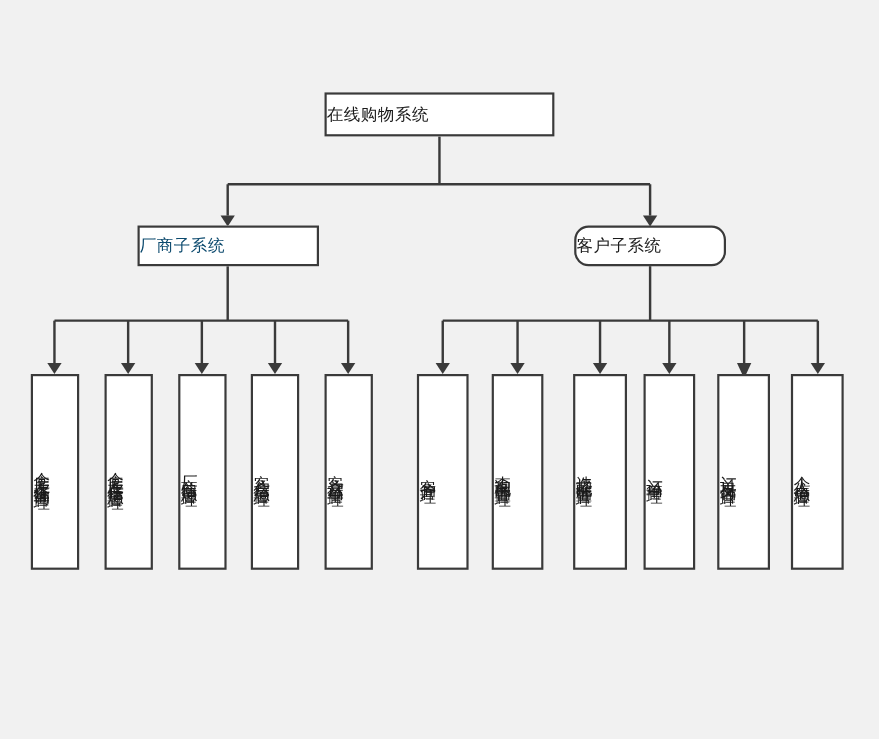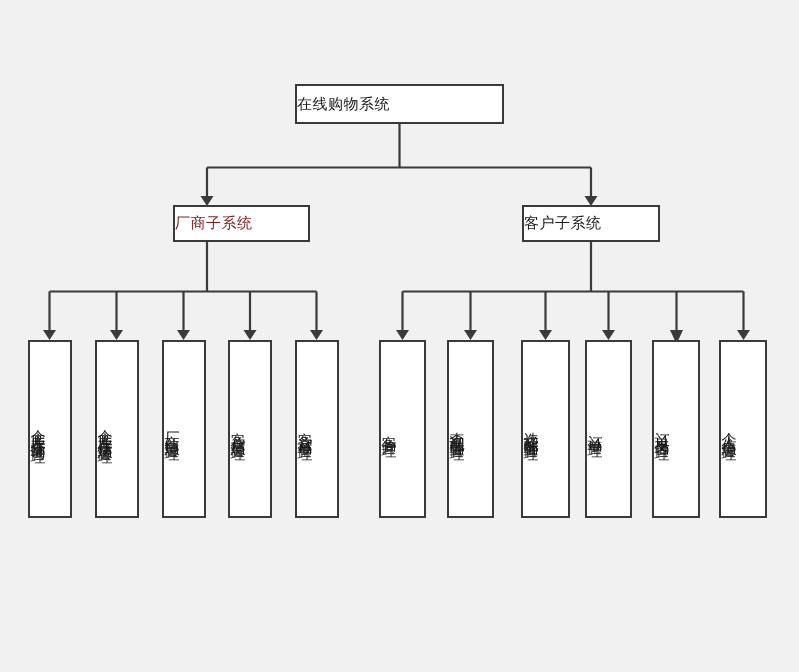--- a/index.html
+++ b/index.html
@@ -124,25 +124,25 @@
     <line x1="676.5" y1="291.5" x2="676.5" y2="336" style="stroke: rgb(58, 58, 58);"></line>
     <polygon class="arrow-head" points="670,330 683,330 676.5,344" style="fill: rgb(58, 58, 58);"></polygon>
     <line x1="743.5" y1="291.5" x2="743.5" y2="330" style="stroke: rgb(58, 58, 58);"></line>
     <polygon class="arrow-head" points="737,330 750,330 743.5,340" style="fill: rgb(58, 58, 58);"></polygon>
   </svg>
 
   <div class="node level-root" style="left: 295px; top: 84px; width: 209px; height: 40px; background: rgb(255, 255, 255); border-color: rgb(58, 58, 58); color: rgb(26, 26, 26);">
     <span class="node-label">在线购物系统</span>
   </div>
 
-  <div class="node level-branch" style="left: 125px; top: 205px; width: 137px; height: 37px; background: rgb(255, 255, 255); border-color: rgb(58, 58, 58); color: #7f1d1d; margin-left: 48px;">
+  <div class="node level-branch" style="left: 125px; top: 205px; width: 165px; height: 37px; background: rgb(255, 255, 255); border-color: rgb(58, 58, 58); color: #0c4a6e;">
     <span class="node-label">厂商子系统</span>
   </div>
 
-  <div class="node level-branch" style="left: 522px; top: 205px; width: 138px; height: 37px; background: rgb(255, 255, 255); border-color: rgb(58, 58, 58); color: rgb(26, 26, 26);">
+  <div class="node level-branch" style="left: 522px; top: 205px; width: 138px; height: 37px; background: rgb(255, 255, 255); border-color: rgb(58, 58, 58); color: rgb(26, 26, 26); border-radius: 13px;">
     <span class="node-label">客户子系统</span>
   </div>
 
   <div class="node level-leaf" style="left: 28px; top: 340px; width: 44px; height: 178px; background: rgb(255, 255, 255); border-color: rgb(58, 58, 58); color: rgb(26, 26, 26);">
     <span class="node-label">仓库库存查询管理</span>
   </div>
 
   <div class="node level-leaf" style="left: 95px; top: 340px; width: 44px; height: 178px; background: rgb(255, 255, 255); border-color: rgb(58, 58, 58); color: rgb(26, 26, 26);">
     <span class="node-label">仓库库存信息管理</span>
   </div>

